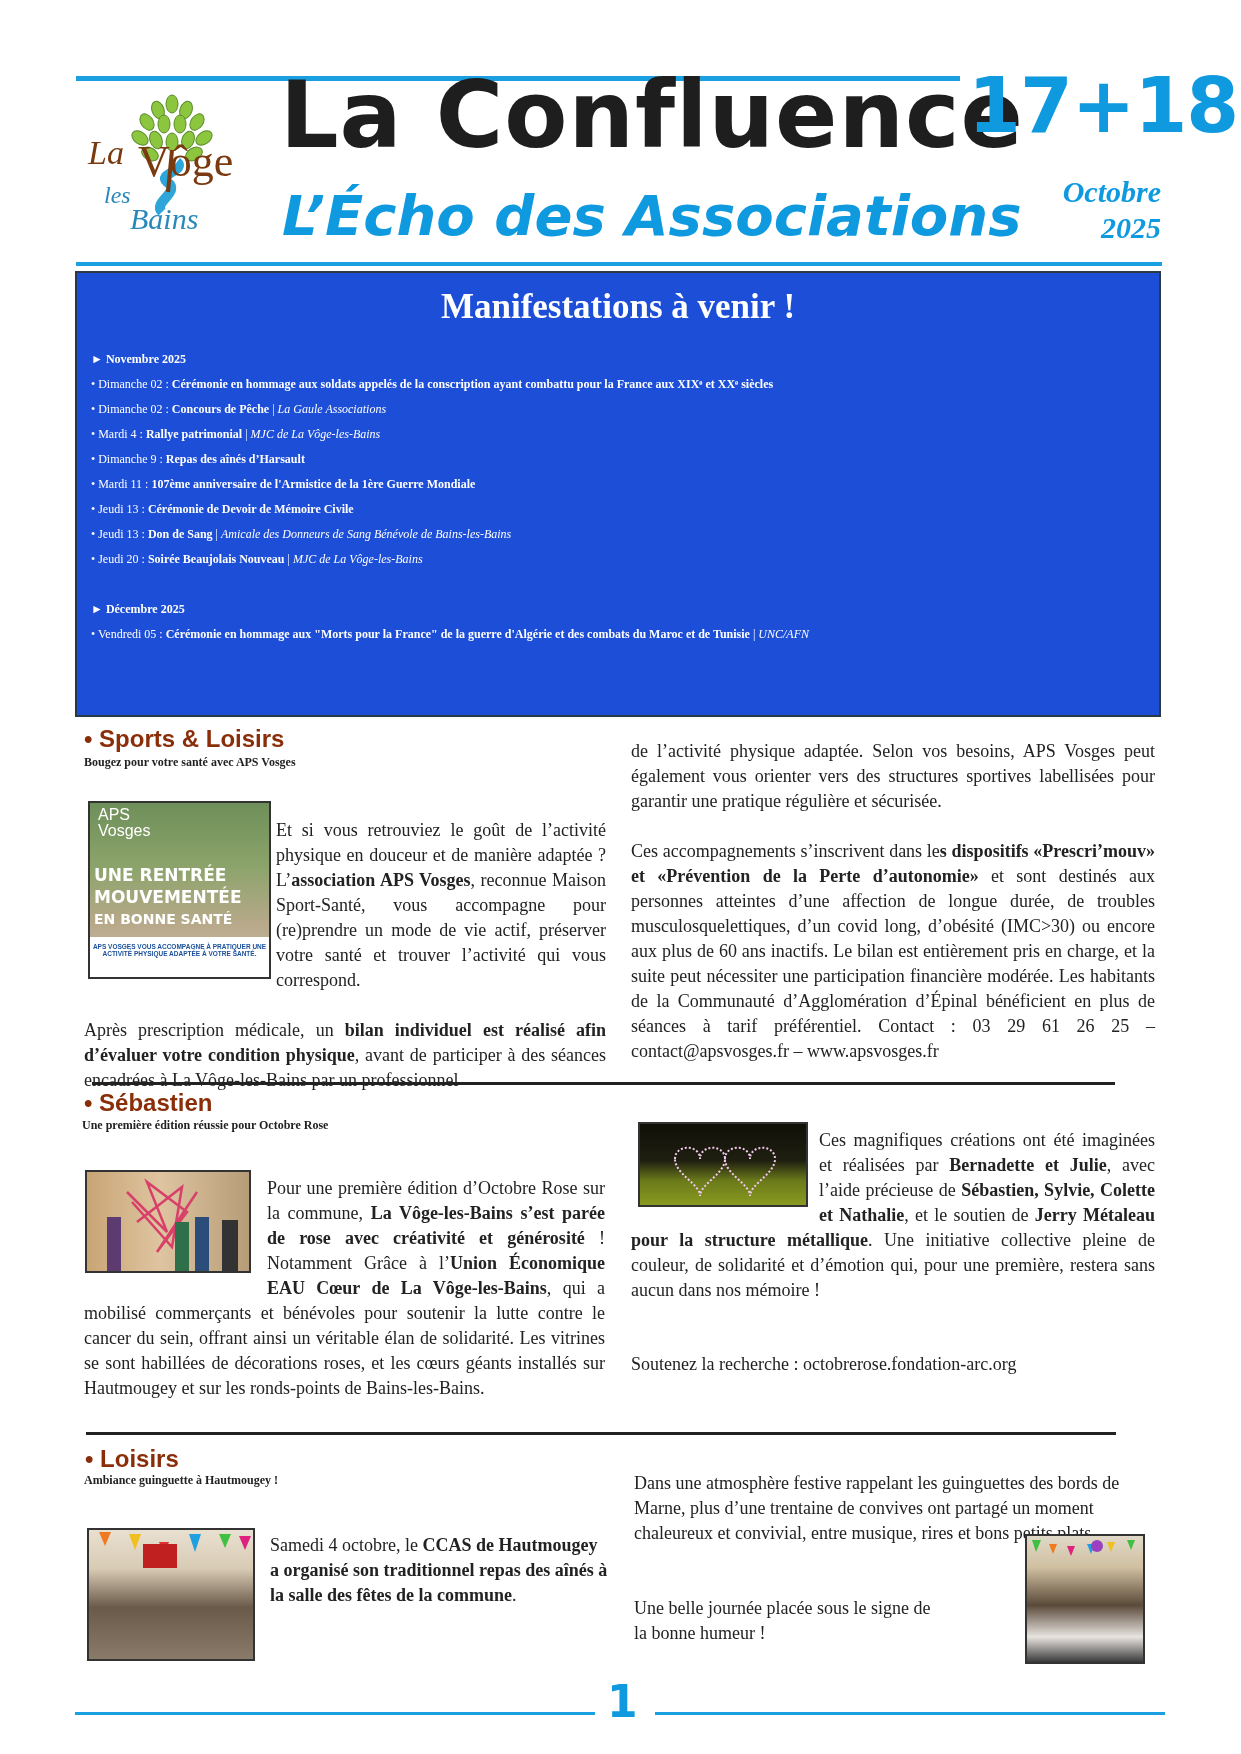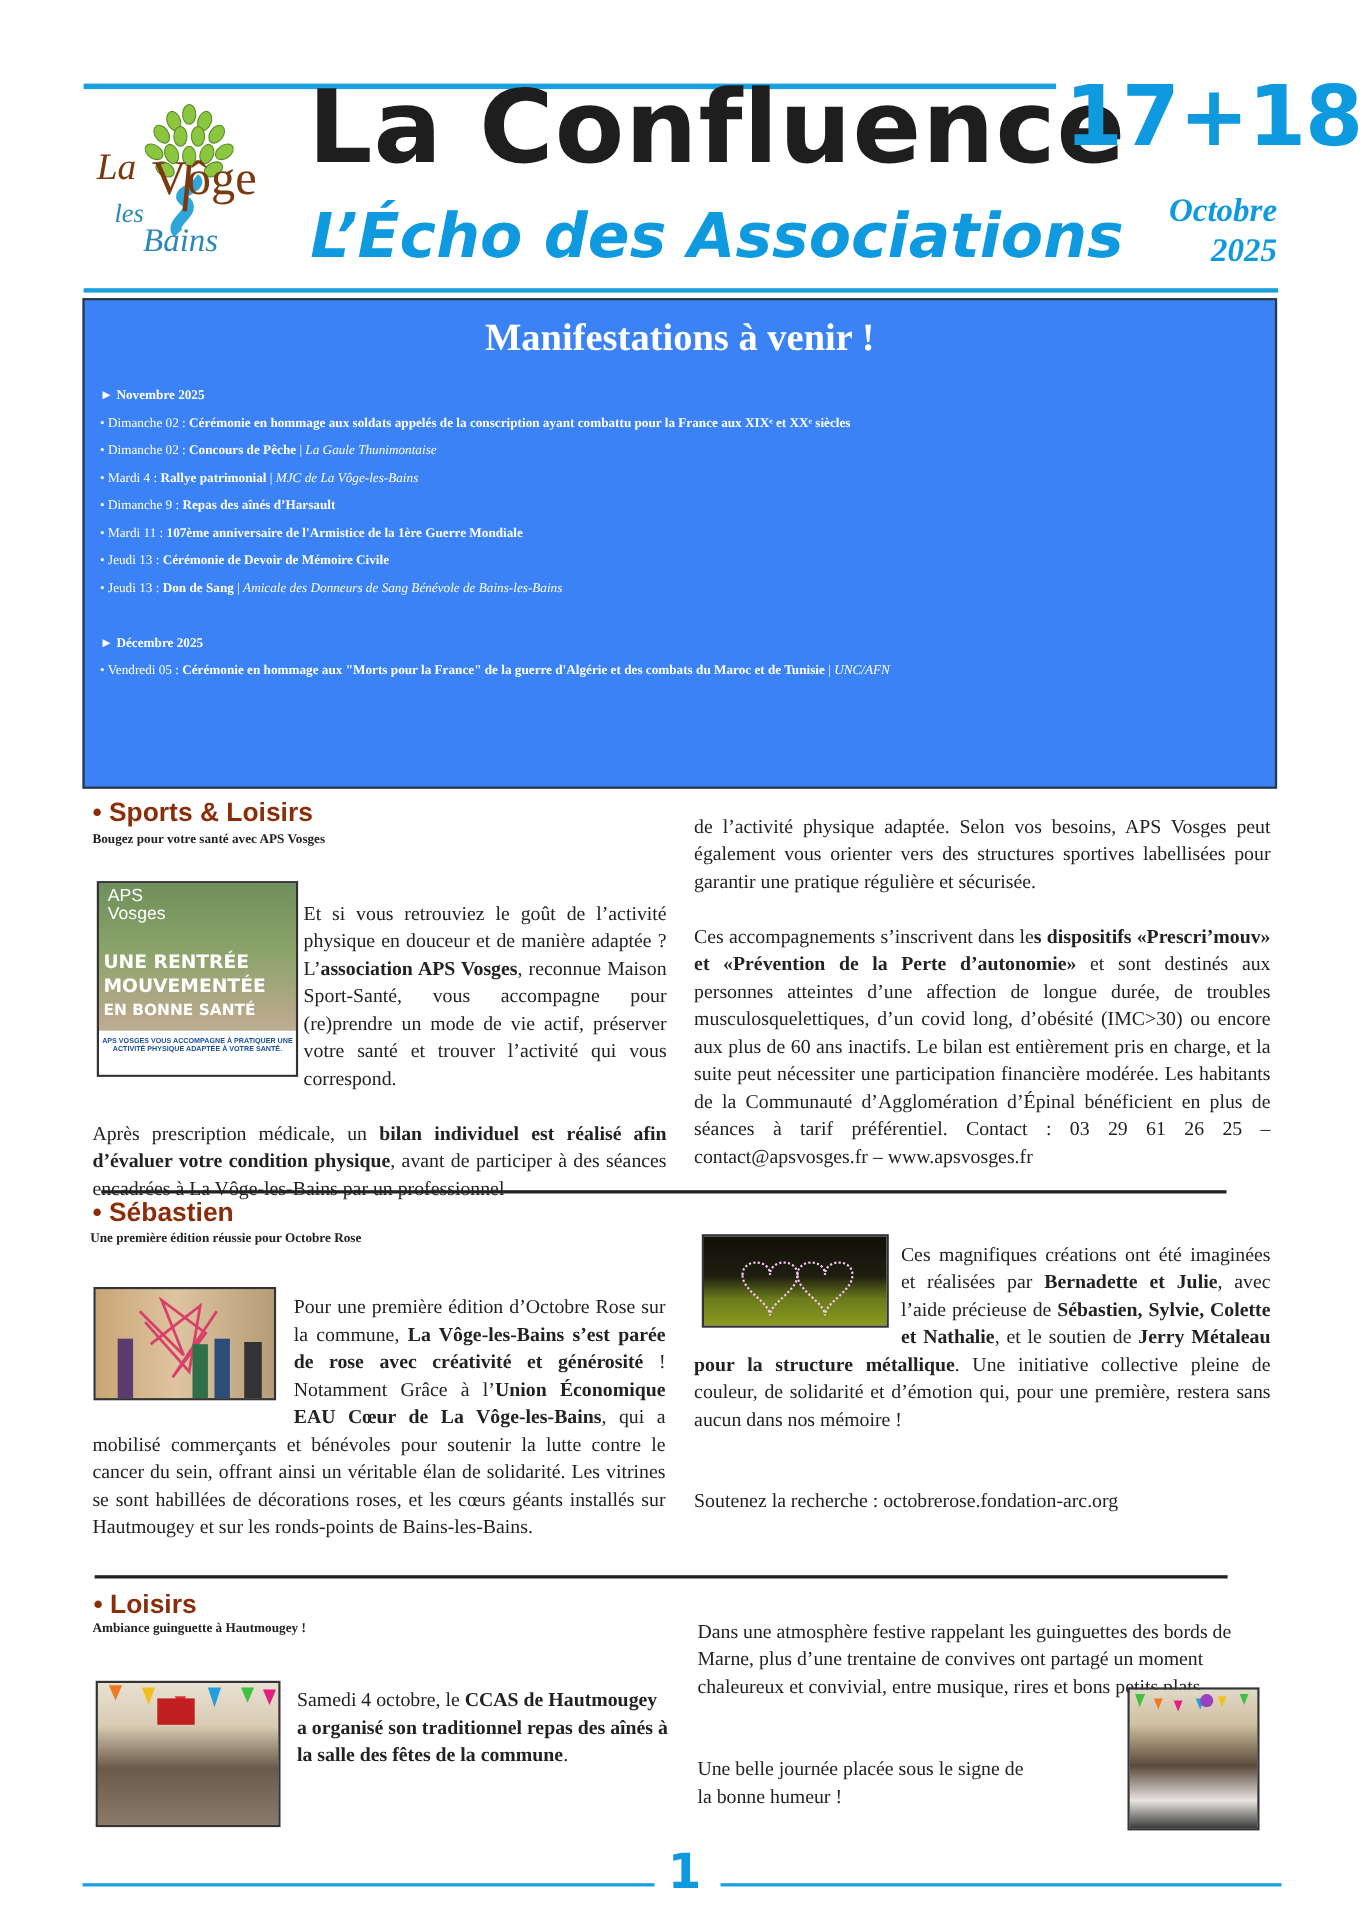--- a/index.html
+++ b/index.html
@@ -8,21 +8,21 @@
   .rule-blue { position:absolute; background:#1a9fe0; }
 
   
   .logo { left:92px; top:92px; width:160px; height:150px; }
   .title { left:280px; top:70px; font-family:"DejaVu Sans", sans-serif; font-weight:bold; font-size:92px; letter-spacing:1px; color:#1e1e1e; line-height:1; }
   .subtitle { left:282px; top:188px; font-family:"DejaVu Sans", sans-serif; font-style:italic; font-weight:bold; font-size:56px; color:#0f9ae0; line-height:1; }
   .issue { left:968px; top:68px; font-family:"DejaVu Sans", sans-serif; font-weight:bold; font-size:76px; color:#0f9ae0; line-height:1; letter-spacing:-1px; }
   .month { right:80px; top:174px; font-style:italic; font-weight:bold; font-size:30px; color:#0f9ae0; text-align:right; line-height:1.2; }
 
   
-  .events { left:75px; top:271px; width:1086px; height:446px; background:#3b82f6; border:2px solid #2a3a44; box-sizing:border-box; color:#fff; padding:14px 14px; }
+  .events { left:75px; top:271px; width:1086px; height:446px; background:#1d4ed8; border:2px solid #2a3a44; box-sizing:border-box; color:#fff; padding:14px 14px; }
   .events h2 { margin:0; text-align:center; font-size:35px; font-weight:bold; font-family:"Liberation Serif", serif; }
   .events .list { margin-top:20px; font-size:12px; line-height:25px; }
   .events .month-h { font-weight:bold; }
   .events .gap { height:25px; }
   .events b { font-weight:bold; }
   .events i { font-style:italic; }
 
   
   .sec-h { font-family:"Liberation Sans", sans-serif; font-weight:bold; font-size:24px; color:#8a2e0a; line-height:1; }
   .sub-h { font-weight:bold; font-size:12px; color:#222; }
@@ -72,26 +72,27 @@
 <div class="abs month">
   <div>Octobre</div>
   <div>2025</div>
 </div>
 
 <div class="abs events">
   <h2>Manifestations à venir !</h2>
   <div class="list">
     <div class="month-h">► Novembre 2025</div>
     <div><span>• Dimanche 02 : </span><b>Cérémonie en hommage aux soldats appelés de la conscription ayant combattu pour la France aux XIXᵉ et XXᵉ siècles</b></div>
-    <div><span>• Dimanche 02 : </span><b>Concours de Pêche</b> | <i>La Gaule Thunimontaise</i></div>
+    <div><span>• Dimanche 02 : </span><b>Concours de Pêche</b> | <i>La Gaule Associations</i></div>
     <div><span>• Mardi 4 : </span><b>Rallye patrimonial</b> | <i>MJC de La Vôge-les-Bains</i></div>
     <div><span>• Dimanche 9 : </span><b>Repas des aînés d’Harsault</b></div>
     <div><span>• Mardi 11 : </span><b>107ème anniversaire de l'Armistice de la 1ère Guerre Mondiale</b></div>
     <div><span>• Jeudi 13 : </span><b>Cérémonie de Devoir de Mémoire Civile</b></div>
     <div><span>• Jeudi 13 : </span><b>Don de Sang</b> | <i>Amicale des Donneurs de Sang Bénévole de Bains-les-Bains</i></div>
+    <div><span>• Jeudi 20 : </span><b>Soirée Beaujolais Nouveau</b> | <i>MJC de La Vôge-les-Bains</i></div>
     <div class="gap"></div>
     <div class="month-h">► Décembre 2025</div>
     <div style="max-width:830px;"><span>• Vendredi 05 : </span><b>Cérémonie en hommage aux "Morts pour la France" de la guerre d'Algérie et des combats du Maroc et de Tunisie</b> | <i>UNC/AFN</i></div>
   </div>
 </div>
 
 <div class="abs sec-h" style="left:84px;top:727px;">• Sports &amp; Loisirs</div>
 <div class="abs sub-h" style="left:84px;top:755px;">Bougez pour votre santé avec APS Vosges</div>
 
 <div class="img" style="left:88px;top:801px;width:183px;height:178px;background:linear-gradient(180deg,#6f8f5a 0%,#8aa36a 35%,#b8a98a 70%,#c9bfa8 100%);">

